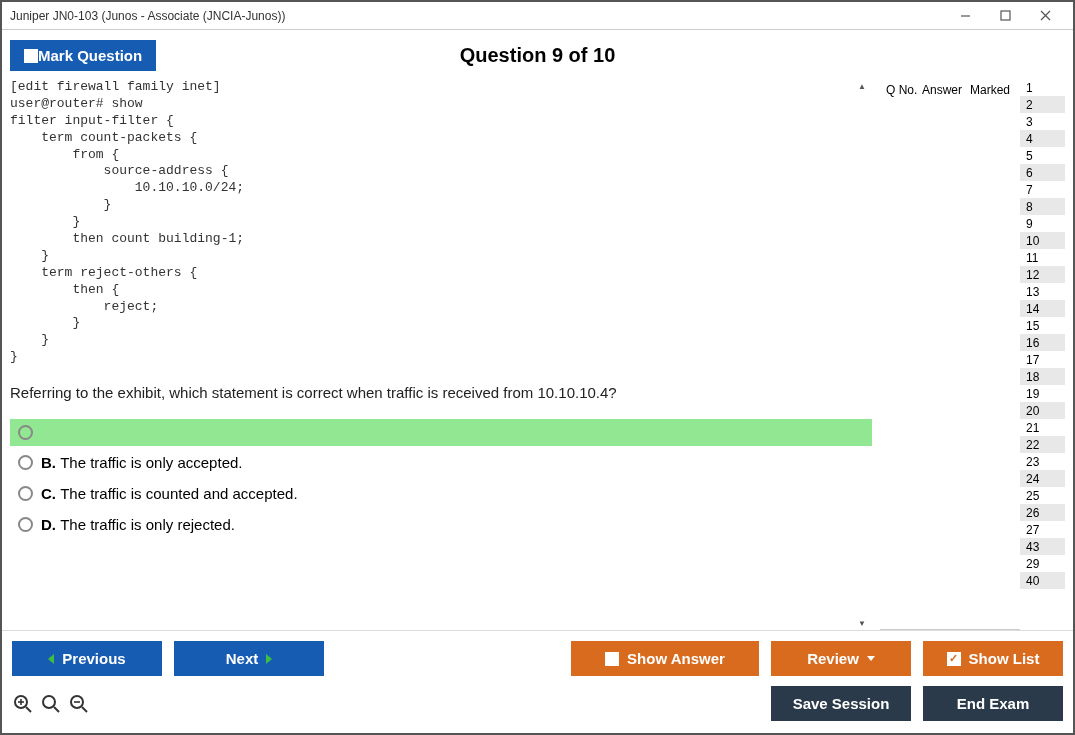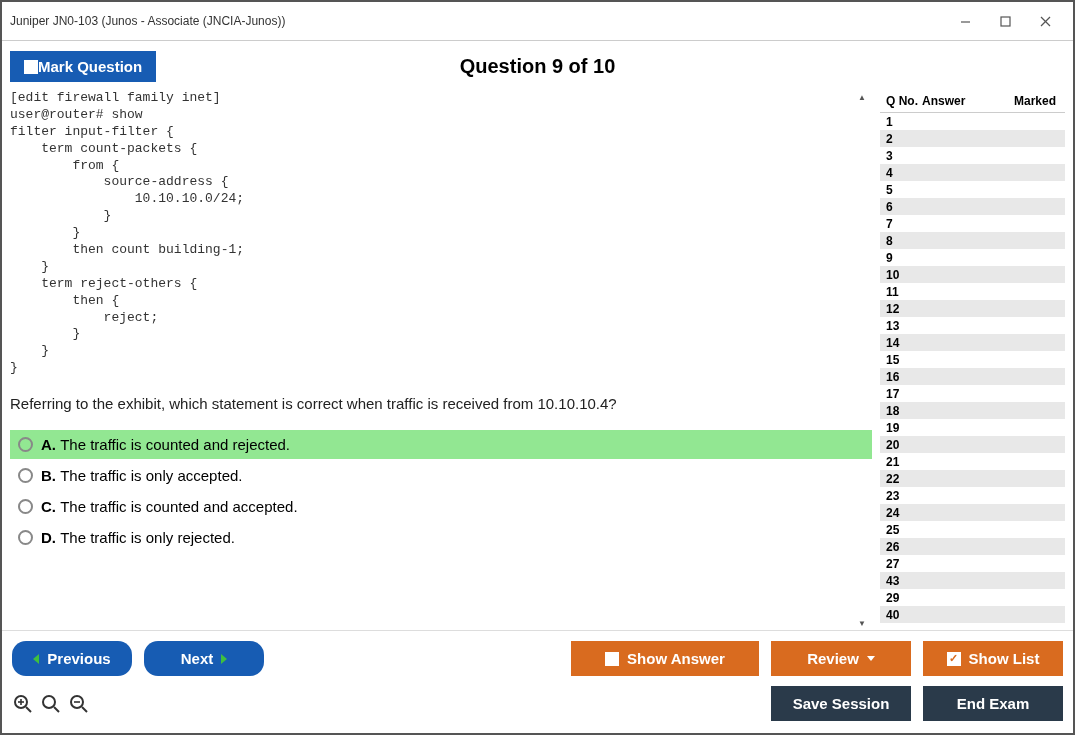--- a/index.html
+++ b/index.html
@@ -1,18 +1,18 @@
 <!DOCTYPE html>
 <html><head>
 <meta charset="utf-8">
 <style>
   * { box-sizing: border-box; }
   html, body { margin: 0; padding: 0; font-family: Arial, sans-serif; font-size: 14px; background: #fff; }
   .window { width: 1075px; height: 735px; position: relative; border: 2px solid #555; background: #fff; display: flex; flex-direction: column; }
-  .titlebar { height: 39px; display: flex; align-items: center; padding: 0 8px; background: #fff; border-bottom: 1px solid #ccc; }
+  .titlebar { height: 28px; display: flex; align-items: center; padding: 0 8px; background: #fff; border-bottom: 1px solid #ccc; }
   .titlebar-title { font-size: 12px; color: #333; flex: 1; }
   .win-controls { display: flex; gap: 0; }
   .win-btn { width: 40px; height: 22px; display: flex; align-items: center; justify-content: center; cursor: default; }
   .win-btn svg { stroke: #555; }
   .header-row { display: flex; align-items: center; padding: 10px 8px 8px 8px; position: relative; }
   .mark-btn { background: #175cb3; color: #fff; border: none; padding: 7px 14px; font-size: 15px; font-weight: bold; display: flex; align-items: center; gap: 0; cursor: pointer; }
   .mark-btn .cb { width: 14px; height: 14px; background: #fff; display: inline-block; }
   .q-title { position: absolute; left: 0; right: 0; text-align: center; font-size: 20px; font-weight: bold; pointer-events: none; }
   .body-area { flex: 1; display: flex; min-height: 0; padding: 0 8px; gap: 8px; }
   .question-pane { flex: 1; display: flex; flex-direction: column; position: relative; min-height: 0; }
@@ -20,21 +20,21 @@
   .code-block { font-family: "Courier New", monospace; font-size: 13px; color: #333; white-space: pre; line-height: 1.3; margin-bottom: 18px; }
   .prompt-text { font-size: 15px; color: #222; margin: 14px 0 18px 0; }
   .options { display: flex; flex-direction: column; gap: 2px; margin-top: 6px; }
   .option { display: flex; align-items: center; padding: 6px 8px; gap: 8px; cursor: pointer; }
   .option.highlight { background: #92e792; }
   .radio { width: 15px; height: 15px; border-radius: 50%; border: 2px solid #888; flex: 0 0 15px; }
   .option-text { font-size: 15px; }
   .option-text b { font-weight: bold; }
   .scroll-arrows { position: absolute; right: 2px; width: 16px; display: flex; flex-direction: column; justify-content: space-between; height: 100%; top: 0; }
   .sa { width: 16px; height: 14px; display: flex; align-items: center; justify-content: center; color: #555; font-size: 8px; cursor: pointer; }
-  .side-panel { width: 185px; display: flex; flex-direction: column; font-weight: bold; }
+  .side-panel { width: 185px; display: flex; flex-direction: row; }
   .side-header { display: flex; font-size: 12px; padding: 4px 2px; border-bottom: 1px solid #ccc; }
   .side-header .col-q { width: 40px; padding-left: 4px; }
   .side-header .col-a { flex: 1; }
   .side-header .col-m { width: 56px; text-align: center; }
   .side-list-wrap { flex: 1; overflow-y: scroll; border: none; }
   .side-list-wrap::-webkit-scrollbar { width: 16px; }
   .side-list-wrap::-webkit-scrollbar-track { background: #f0f0f0; }
   .side-list-wrap::-webkit-scrollbar-thumb { background: #c6c6c6; }
   .side-list-wrap::-webkit-scrollbar-button { background: #f0f0f0; height: 16px; }
   .qrow { display: flex; font-size: 12px; height: 17px; align-items: center; cursor: pointer; }
@@ -47,21 +47,21 @@
   .btn-orange { background: #d96b1f; }
   .btn-dark { background: #2a3a4a; }
   .chev { display: inline-block; width: 0; height: 0; }
   .chev.left { border-top: 5px solid transparent; border-bottom: 5px solid transparent; border-right: 6px solid #3fbf3f; }
   .chev.right { border-top: 5px solid transparent; border-bottom: 5px solid transparent; border-left: 6px solid #3fbf3f; }
   .chev.down { border-left: 4px solid transparent; border-right: 4px solid transparent; border-top: 5px solid #fff; }
   .checkbox-white { width: 14px; height: 14px; background: #fff; display: inline-flex; align-items: center; justify-content: center; color: #d96b1f; font-size: 11px; font-weight: bold; }
   .spacer { flex: 1; }
   .zoom-row { display: flex; gap: 6px; align-items: center; }
   .zoom-ic { width: 22px; height: 22px; display: flex; align-items: center; justify-content: center; cursor: pointer; }
-  .btn-prev,.btn-next{ width: 120px; border-radius: 14px; }
+  .btn-prev,.btn-next{ width: 150px; }
   .btn-showans{ width: 188px; }
   .btn-review{ width: 140px; justify-content: center; }
   .btn-showlist{ width: 140px; }
   .btn-savesession{ width: 140px; }
   .btn-endexam{ width: 140px; }
 </style>
 </head>
 <body>
 
 <div class="window">
@@ -117,21 +117,20 @@
     term reject-others {
         then {
             reject;
         }
     }
 }</div>
         <div class="prompt-text">Referring to the exhibit, which statement is correct when traffic is received from 10.10.10.4?</div>
         <div class="options" id="options">
             <div class="option highlight">
               <span class="radio"></span>
-              <span class="option-text"><b>A. </b>The traffic is counted and rejected.</span>
             </div>
             <div class="option">
               <span class="radio"></span>
               <span class="option-text"><b>B. </b>The traffic is only accepted.</span>
             </div>
             <div class="option">
               <span class="radio"></span>
               <span class="option-text"><b>C. </b>The traffic is counted and accepted.</span>
             </div>
             <div class="option">

